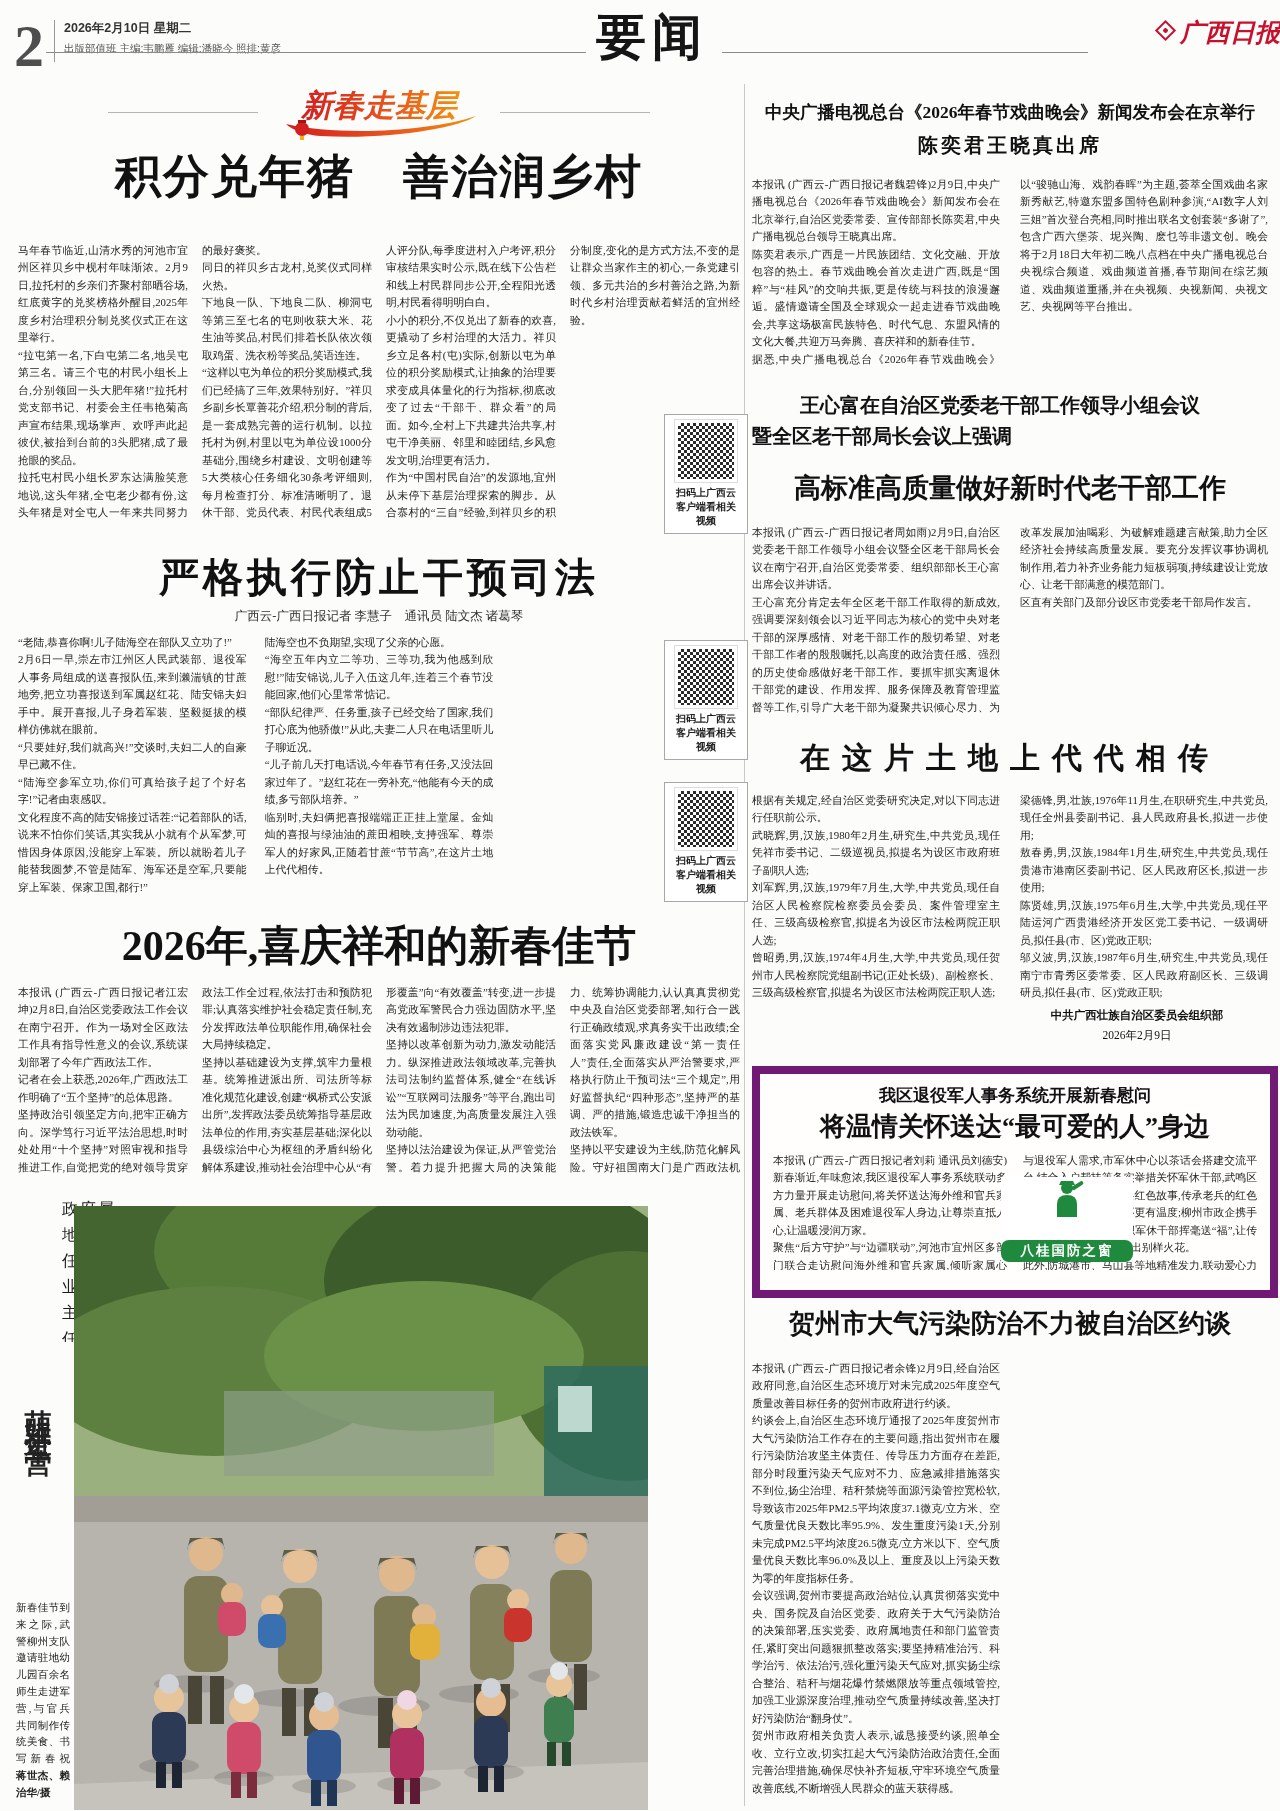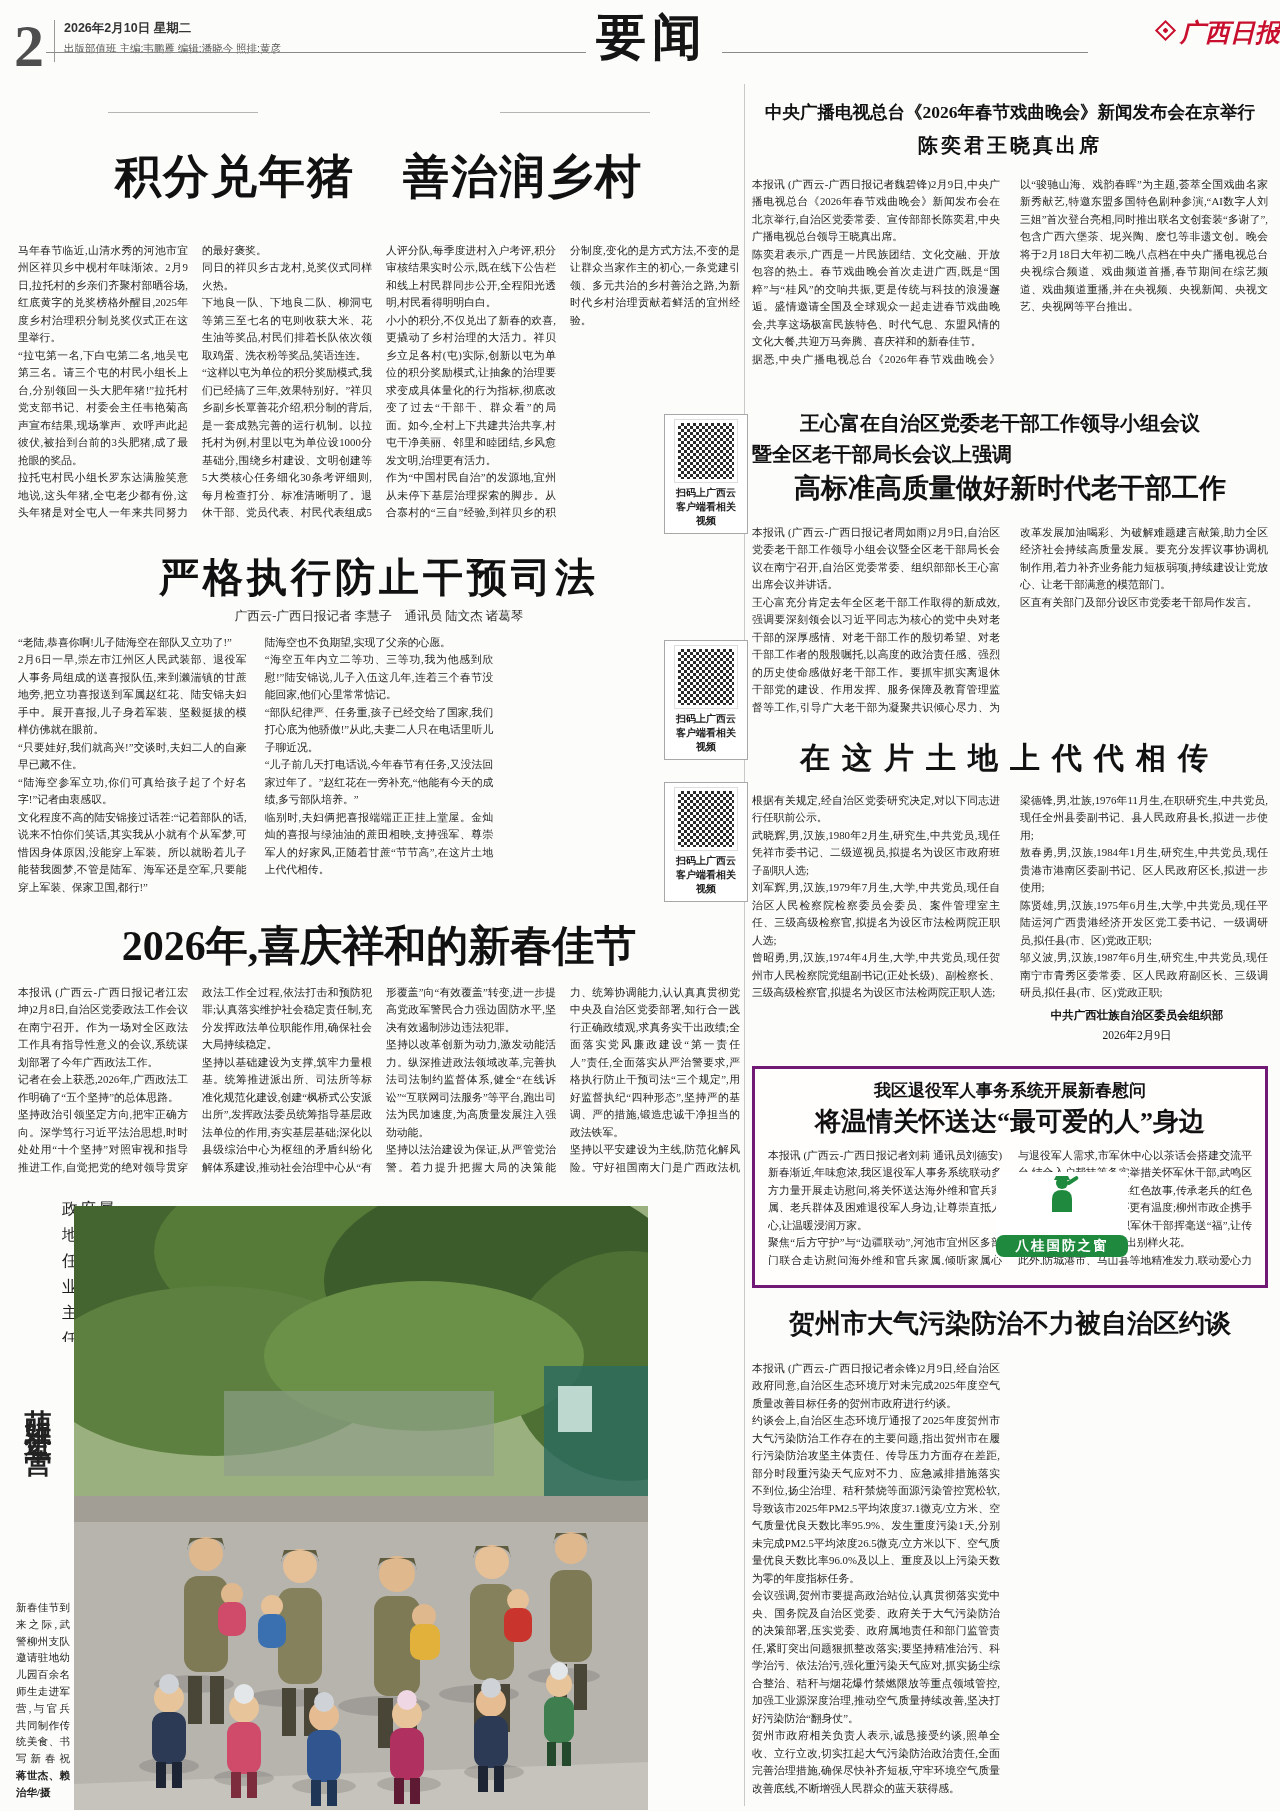--- a/index.html
+++ b/index.html
@@ -27,21 +27,21 @@
   .h-hei{font-family:"Liberation Sans","DejaVu Sans",sans-serif;font-weight:900;color:#111;}
   .h-song{font-family:"Liberation Serif","DejaVu Serif",serif;font-weight:900;color:#111;}
   .byline{font-size:12.5px;color:#333;font-family:"Liberation Serif",serif;}
   .kicker{font-family:"Liberation Sans",sans-serif;font-weight:bold;color:#111;}
   
   .qrmod{position:absolute;width:76px;background:#fff;border:1px solid #a8a8a8;padding:5px 3px;text-align:center;z-index:5;}
   .qr{width:56px;height:56px;margin:0 auto;border:3px solid #fff;outline:1px solid #ddd;
       background:repeating-conic-gradient(#2a2a2a 0% 25%, #ffffff 0% 50%) 0 0/6px 6px;}
   .qrlabel{font-size:10px;line-height:1.4;margin-top:4px;white-space:pre-line;color:#222;font-weight:bold;}
   
-  .redbox{position:absolute;left:752px;top:1066px;width:484px;height:196px;border:3px solid #701a75;
+  .redbox{position:absolute;left:752px;top:1066px;width:484px;height:196px;border:8px solid #701a75;
           padding:10px 13px;background:#fffefd;}
   .defbadge{position:absolute;left:228px;bottom:8px;width:132px;background:#fff;text-align:center;z-index:6;}
   .defbanner{background:#1f8a3d;color:#fff;font-weight:bold;font-size:13.5px;border-radius:8px;
              padding:2px 0;letter-spacing:2px;margin-top:19px;}
   .vtitle{writing-mode:vertical-rl;font:bold 27px "Liberation Serif",serif;letter-spacing:10px;color:#222;}
   .caption{font-family:"Liberation Serif",serif;font-size:10.5px;line-height:1.6;text-align:justify;
            white-space:pre-line;color:#222;}
   .sig{font-family:"Liberation Serif",serif;font-size:11.5px;color:#111;text-align:center;line-height:1.7;}
   .gap{letter-spacing:2px;}
 </style>
@@ -58,20 +58,38 @@
   <div class="abs yaowen" style="left:596px;top:4px;">要闻</div>
   <div class="hline" style="left:722px;top:52px;width:366px;"></div>
   <div class="abs masthead" style="left:1158px;top:16px;">
     <span class="seal"></span><span>广西日报</span>
   </div>
 
   <div class="vline" style="left:744px;top:84px;height:1722px;"></div>
 
   <div class="hline" style="left:108px;top:112px;width:150px;background:#b5b5b5;"></div>
   <div class="hline" style="left:500px;top:112px;width:150px;background:#b5b5b5;"></div>
+  <div class="abs" style="left:268px;top:82px;width:222px;height:60px;">
+    <svg width="222" height="60" viewBox="0 0 222 60">
+      <defs>
+        <linearGradient id="bg1" x1="0" y1="0" x2="1" y2="0">
+          <stop offset="0" stop-color="#d21f1f"></stop>
+            <stop offset="0.55" stop-color="#e8541e"></stop>
+            <stop offset="1" stop-color="#f2920f"></stop>
+        </linearGradient>
+      </defs>
+      <text x="111" y="34" text-anchor="middle" font-size="31" font-weight="bold" font-family="Liberation Serif,serif" fill="url(#bg1)" font-style="italic">新春走基层</text>
+      <path d="M18 42 C70 54 160 50 208 34 C190 46 120 58 52 54 C38 53 24 48 18 42 Z" fill="url(#bg1)"></path>
+      <g>
+        <circle cx="34" cy="47" r="7" fill="#d21f1f"></circle>
+        <rect x="30" y="38" width="8" height="3" fill="#a81212"></rect>
+        <rect x="32" y="54" width="4" height="4" fill="#f2b10f"></rect>
+      </g>
+    </svg>
+  </div>
 
   <div class="abs h-hei center" style="left:18px;top:146px;width:722px;font-size:46px;letter-spacing:2px;">积分兑年猪　善治润乡村</div>
   <div class="abs bodytext cols4" style="left:18px;top:242px;width:722px;height:294px;">马年春节临近,山清水秀的河池市宜州区祥贝乡中枧村年味渐浓。2月9日,拉托村的乡亲们齐聚村部晒谷场,红底黄字的兑奖榜格外醒目,2025年度乡村治理积分制兑奖仪式正在这里举行。
 “拉屯第一名,下白屯第二名,地吴屯第三名。请三个屯的村民小组长上台,分别领回一头大肥年猪!”拉托村党支部书记、村委会主任韦艳菊高声宣布结果,现场掌声、欢呼声此起彼伏,被抬到台前的3头肥猪,成了最抢眼的奖品。
 拉托屯村民小组长罗东达满脸笑意地说,这头年猪,全屯老少都有份,这头年猪是对全屯人一年来共同努力的最好褒奖。
 同日的祥贝乡古龙村,兑奖仪式同样火热。
 下地良一队、下地良二队、柳洞屯等第三至七名的屯则收获大米、花生油等奖品,村民们排着长队依次领取鸡蛋、洗衣粉等奖品,笑语连连。
 “这样以屯为单位的积分奖励模式,我们已经搞了三年,效果特别好。”祥贝乡副乡长覃善花介绍,积分制的背后,是一套成熟完善的运行机制。以拉托村为例,村里以屯为单位设1000分基础分,围绕乡村建设、文明创建等5大类核心任务细化30条考评细则,每月检查打分、标准清晰明了。退休干部、党员代表、村民代表组成5人评分队,每季度进村入户考评,积分审核结果实时公示,既在线下公告栏和线上村民群同步公开,全程阳光透明,村民看得明明白白。
 小小的积分,不仅兑出了新春的欢喜,更撬动了乡村治理的大活力。祥贝乡立足各村(屯)实际,创新以屯为单位的积分奖励模式,让抽象的治理要求变成具体量化的行为指标,彻底改变了过去“干部干、群众看”的局面。如今,全村上下共建共治共享,村屯干净美丽、邻里和睦团结,乡风愈发文明,治理更有活力。
 作为“中国村民自治”的发源地,宜州从未停下基层治理探索的脚步。从合寨村的“三自”经验,到祥贝乡的积分制度,变化的是方式方法,不变的是让群众当家作主的初心,一条党建引领、多元共治的乡村善治之路,为新时代乡村治理贡献着鲜活的宜州经验。</div>
@@ -243,21 +261,21 @@
   <div class="abs vtitle" style="left:20px;top:1388px;height:220px;">萌娃进军营</div>
   <div class="abs caption" style="left:16px;top:1600px;width:54px;height:166px;overflow:hidden;">新春佳节到来之际,武警柳州支队邀请驻地幼儿园百余名师生走进军营,与官兵共同制作传统美食、书写新春祝福、体验军营生活,开启一场充满年味与温情的国防教育体验之旅。</div>
   <div class="abs caption" style="left:16px;top:1768px;width:54px;font-weight:bold;">蒋世杰、赖治华/摄</div>
 
   <div class="abs h-song center" style="left:752px;top:100px;width:516px;font-size:17.5px;white-space:nowrap;">中央广播电视总台《2026年春节戏曲晚会》新闻发布会在京举行</div>
   <div class="abs h-hei center" style="left:752px;top:132px;width:516px;font-size:20px;letter-spacing:3px;">陈奕君王晓真出席</div>
   <div class="abs bodytext cols2" style="left:752px;top:176px;width:516px;height:200px;">本报讯 (广西云-广西日报记者魏碧锋)2月9日,中央广播电视总台《2026年春节戏曲晚会》新闻发布会在北京举行,自治区党委常委、宣传部部长陈奕君,中央广播电视总台领导王晓真出席。
 陈奕君表示,广西是一片民族团结、文化交融、开放包容的热土。春节戏曲晚会首次走进广西,既是“国粹”与“桂风”的交响共振,更是传统与科技的浪漫邂逅。盛情邀请全国及全球观众一起走进春节戏曲晚会,共享这场极富民族特色、时代气息、东盟风情的文化大餐,共迎万马奔腾、喜庆祥和的新春佳节。
 据悉,中央广播电视总台《2026年春节戏曲晚会》以“骏驰山海、戏韵春晖”为主题,荟萃全国戏曲名家新秀献艺,特邀东盟多国特色剧种参演,“AI数字人刘三姐”首次登台亮相,同时推出联名文创套装“多谢了”,包含广西六堡茶、坭兴陶、麽乜等非遗文创。晚会将于2月18日大年初二晚八点档在中央广播电视总台央视综合频道、戏曲频道首播,春节期间在综艺频道、戏曲频道重播,并在央视频、央视新闻、央视文艺、央视网等平台推出。</div>
 
-  <div class="abs kicker" style="left:752px;top:390px;width:516px;font-size:20px;line-height:1.55;white-space:pre-line;text-indent:2.4em;margin-top:18px;">王心富在自治区党委老干部工作领导小组会议
+  <div class="abs kicker" style="left:752px;top:390px;width:516px;font-size:20px;line-height:1.55;white-space:pre-line;text-indent:2.4em;">王心富在自治区党委老干部工作领导小组会议
 暨全区老干部局长会议上强调</div>
   <div class="abs h-song center" style="left:752px;top:470px;width:516px;font-size:27px;">高标准高质量做好新时代老干部工作</div>
   <div class="abs bodytext cols2" style="left:752px;top:524px;width:516px;height:200px;">本报讯 (广西云-广西日报记者周如雨)2月9日,自治区党委老干部工作领导小组会议暨全区老干部局长会议在南宁召开,自治区党委常委、组织部部长王心富出席会议并讲话。
 王心富充分肯定去年全区老干部工作取得的新成效,强调要深刻领会以习近平同志为核心的党中央对老干部的深厚感情、对老干部工作的殷切希望、对老干部工作者的殷殷嘱托,以高度的政治责任感、强烈的历史使命感做好老干部工作。要抓牢抓实离退休干部党的建设、作用发挥、服务保障及教育管理监督等工作,引导广大老干部为凝聚共识倾心尽力、为改革发展加油喝彩、为破解难题建言献策,助力全区经济社会持续高质量发展。要充分发挥议事协调机制作用,着力补齐业务能力短板弱项,持续建设让党放心、让老干部满意的模范部门。
 区直有关部门及部分设区市党委老干部局作发言。</div>
 
   <div class="abs h-song center gap" style="left:752px;top:738px;width:516px;font-size:30px;letter-spacing:12px;">在这片土地上代代相传</div>
   <div class="abs bodytext cols2" style="left:752px;top:792px;width:516px;height:212px;">根据有关规定,经自治区党委研究决定,对以下同志进行任职前公示。
 武晓辉,男,汉族,1980年2月生,研究生,中共党员,现任凭祥市委书记、二级巡视员,拟提名为设区市政府班子副职人选;
 刘军辉,男,汉族,1979年7月生,大学,中共党员,现任自治区人民检察院检察委员会委员、案件管理室主任、三级高级检察官,拟提名为设区市法检两院正职人选;

